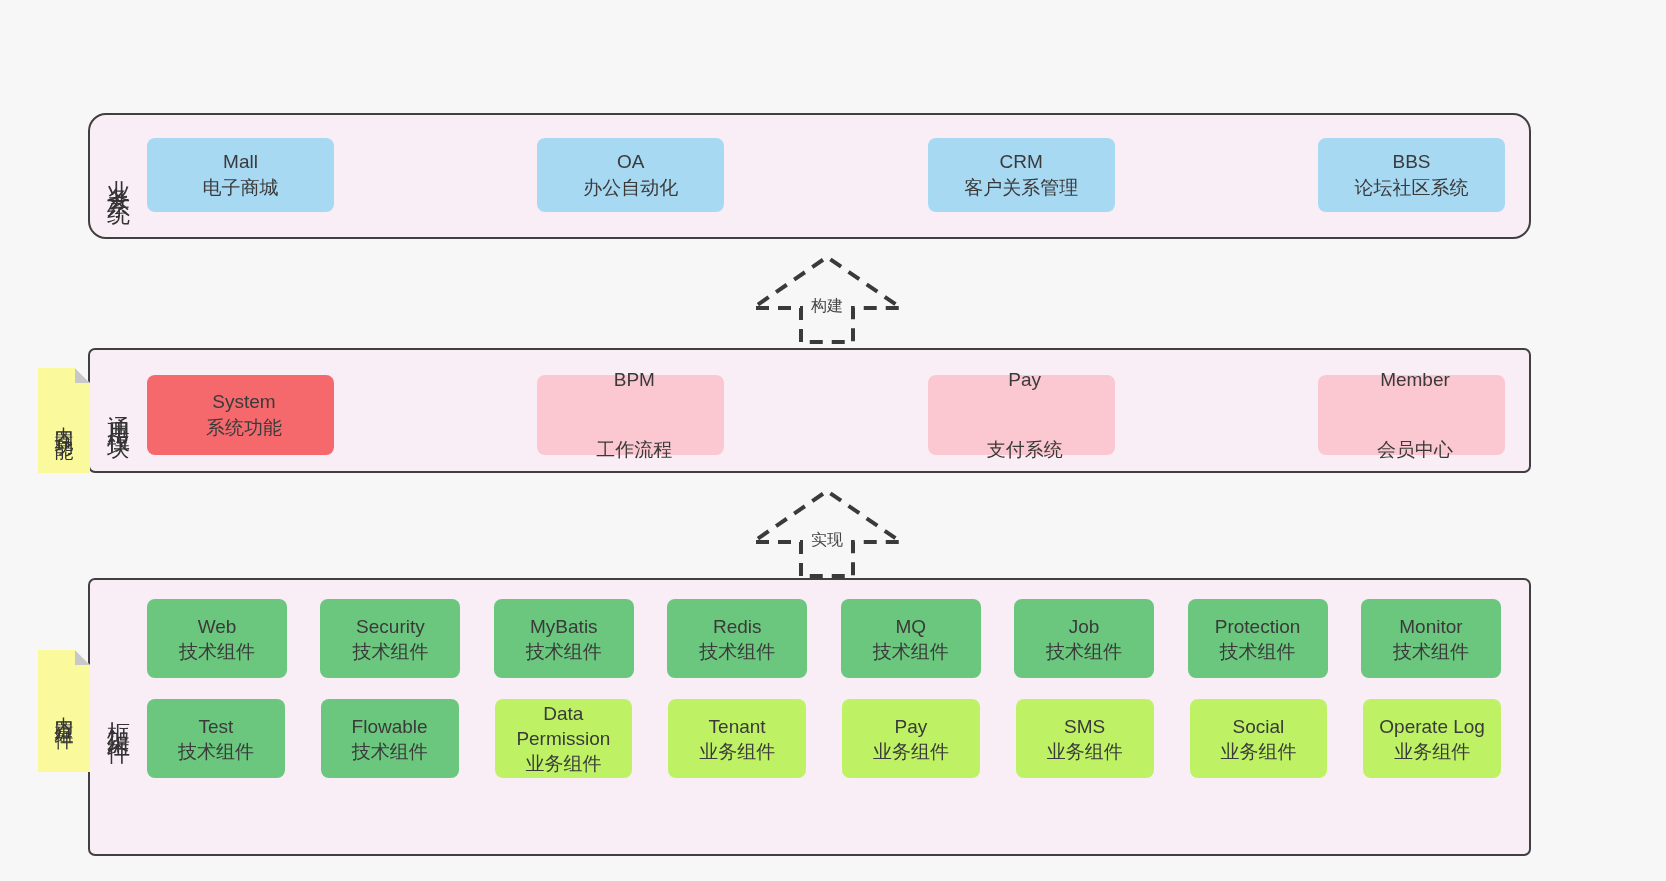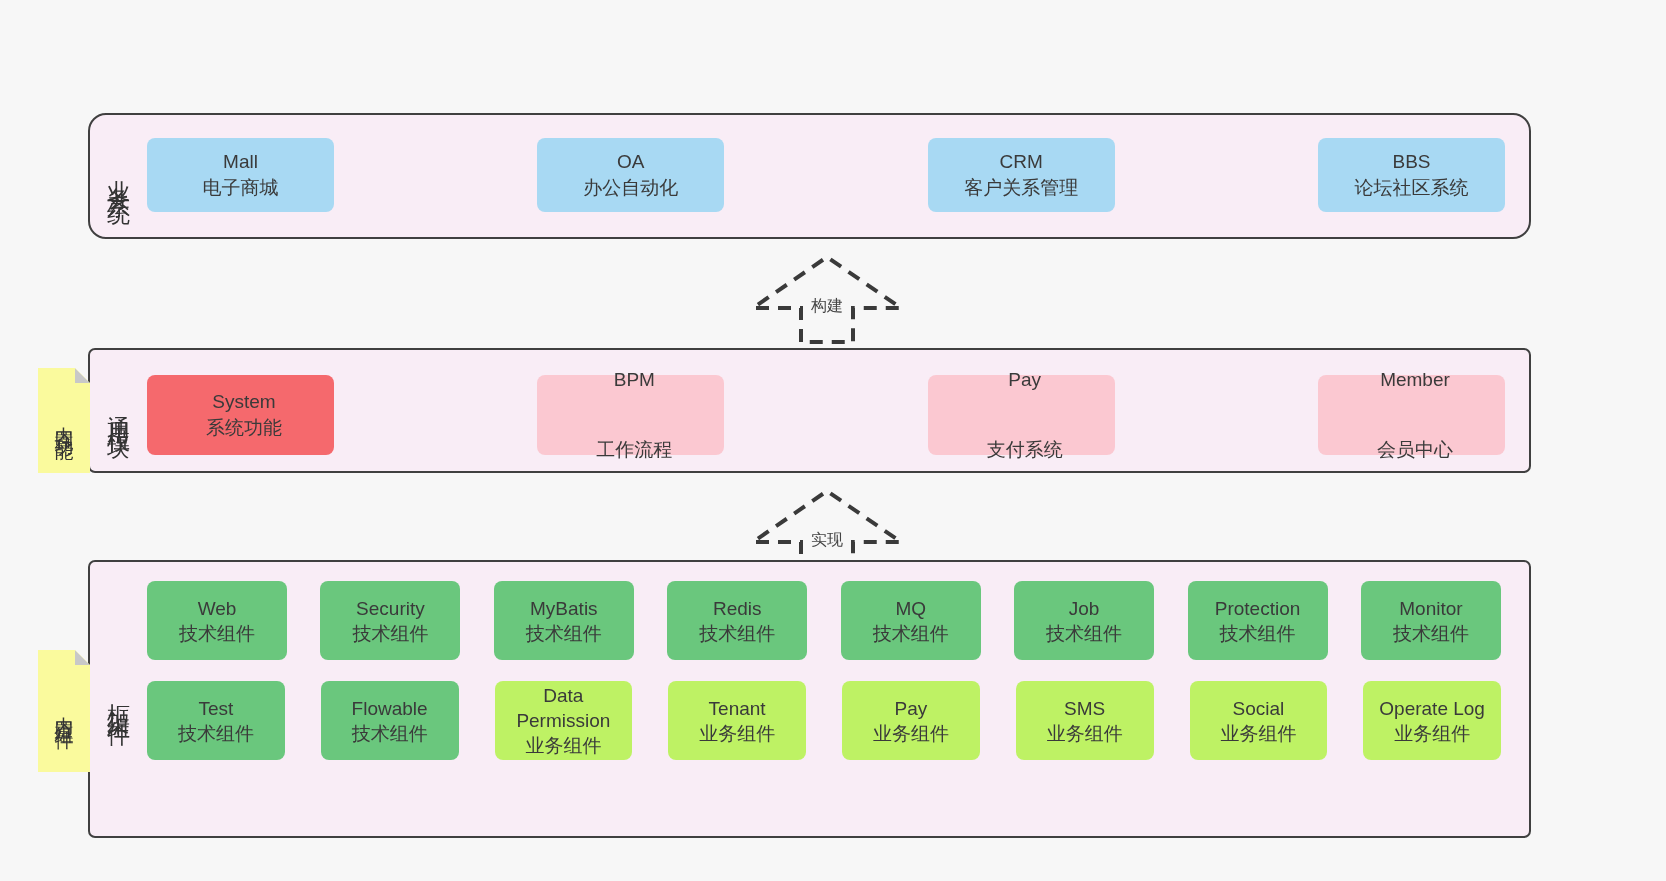--- a/index.html
+++ b/index.html
@@ -16,21 +16,21 @@
   .layer {
     position: absolute;
     left: 88px;
     width: 1443px;
     background: #f9edf6;
     border: 2px solid #404040;
     border-radius: 7px;
   }
   .layer-business   { top: 113px; height: 126px; border-radius: 18px; }
   .layer-modules    { top: 348px; height: 125px; }
-  .layer-components { top: 560px; height: 278px; }
+  .layer-components { top: 578px; height: 278px; }
 
   .layer-label {
     position: absolute;
     left: 14px;
     top: 50%;
     transform: translateY(-50%);
     writing-mode: vertical-rl;
     text-orientation: upright;
     font-size: 23px;
     letter-spacing: 7px;

